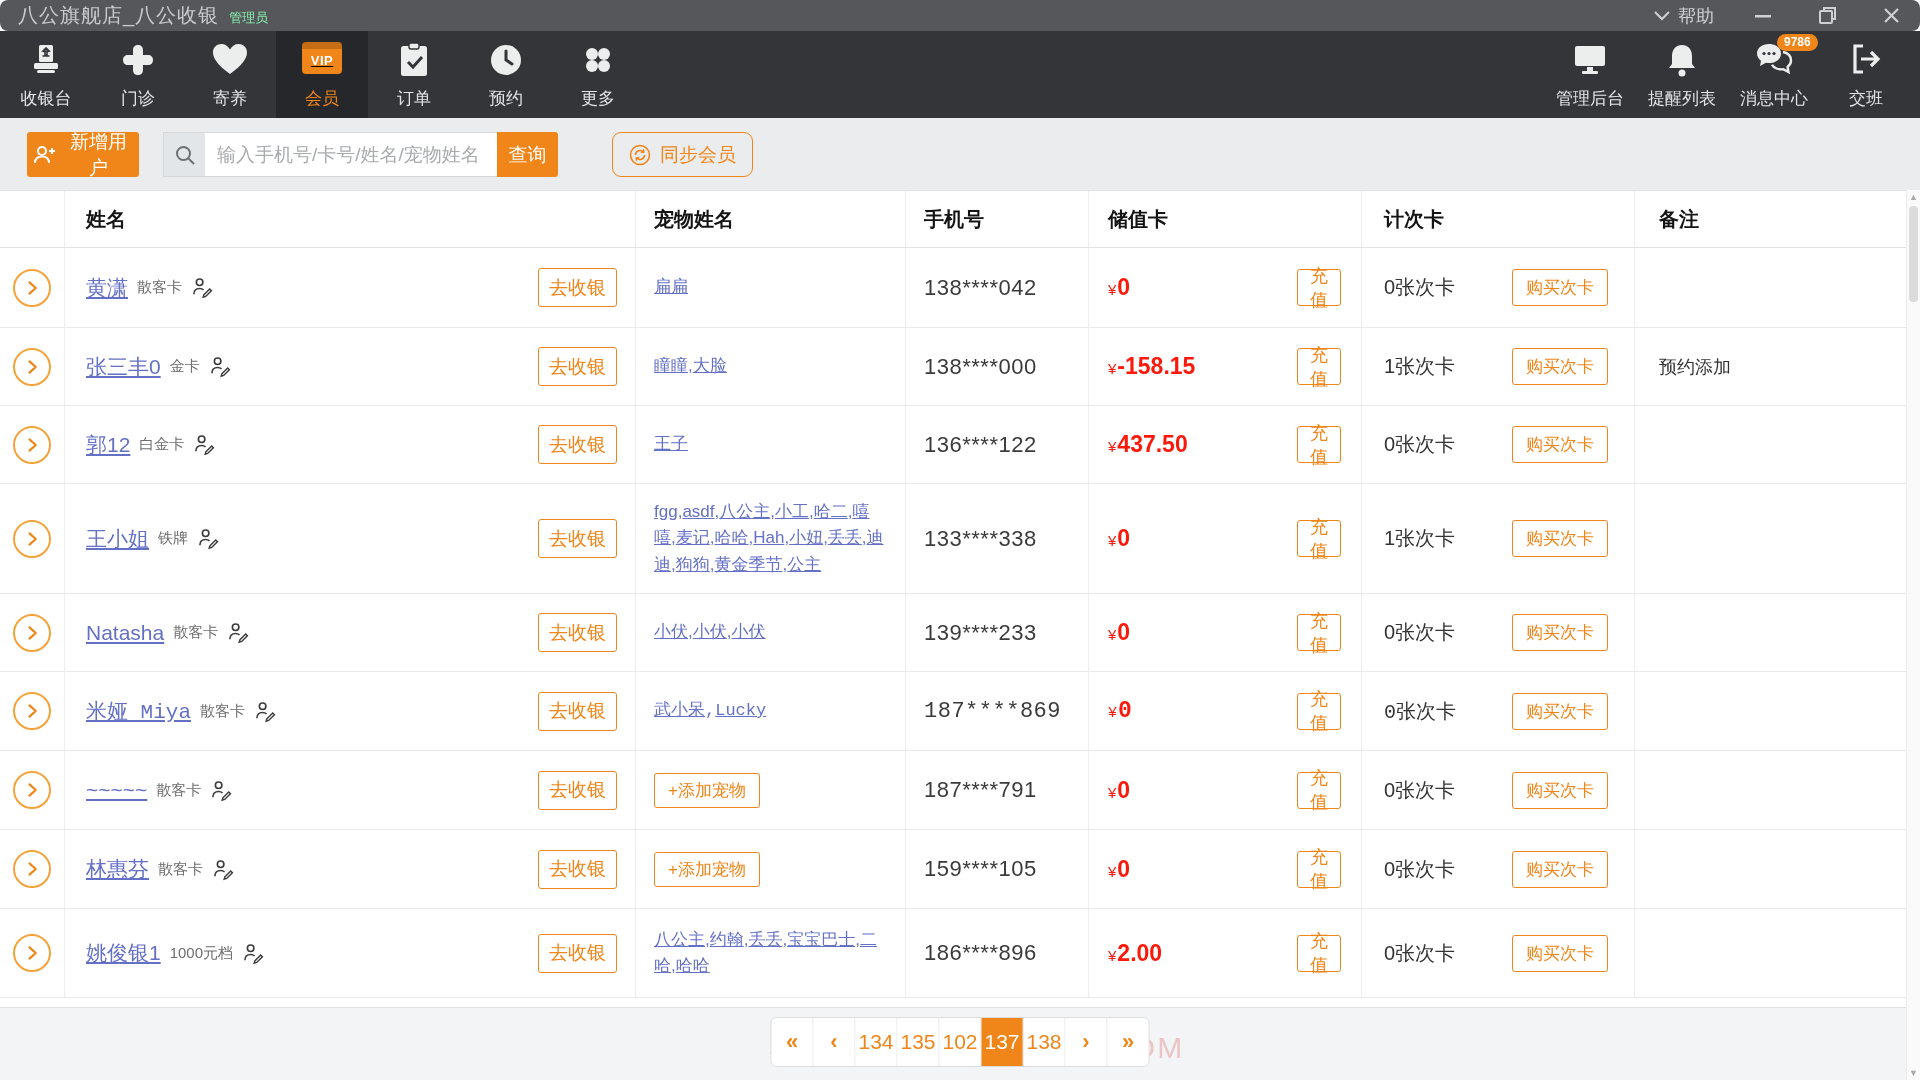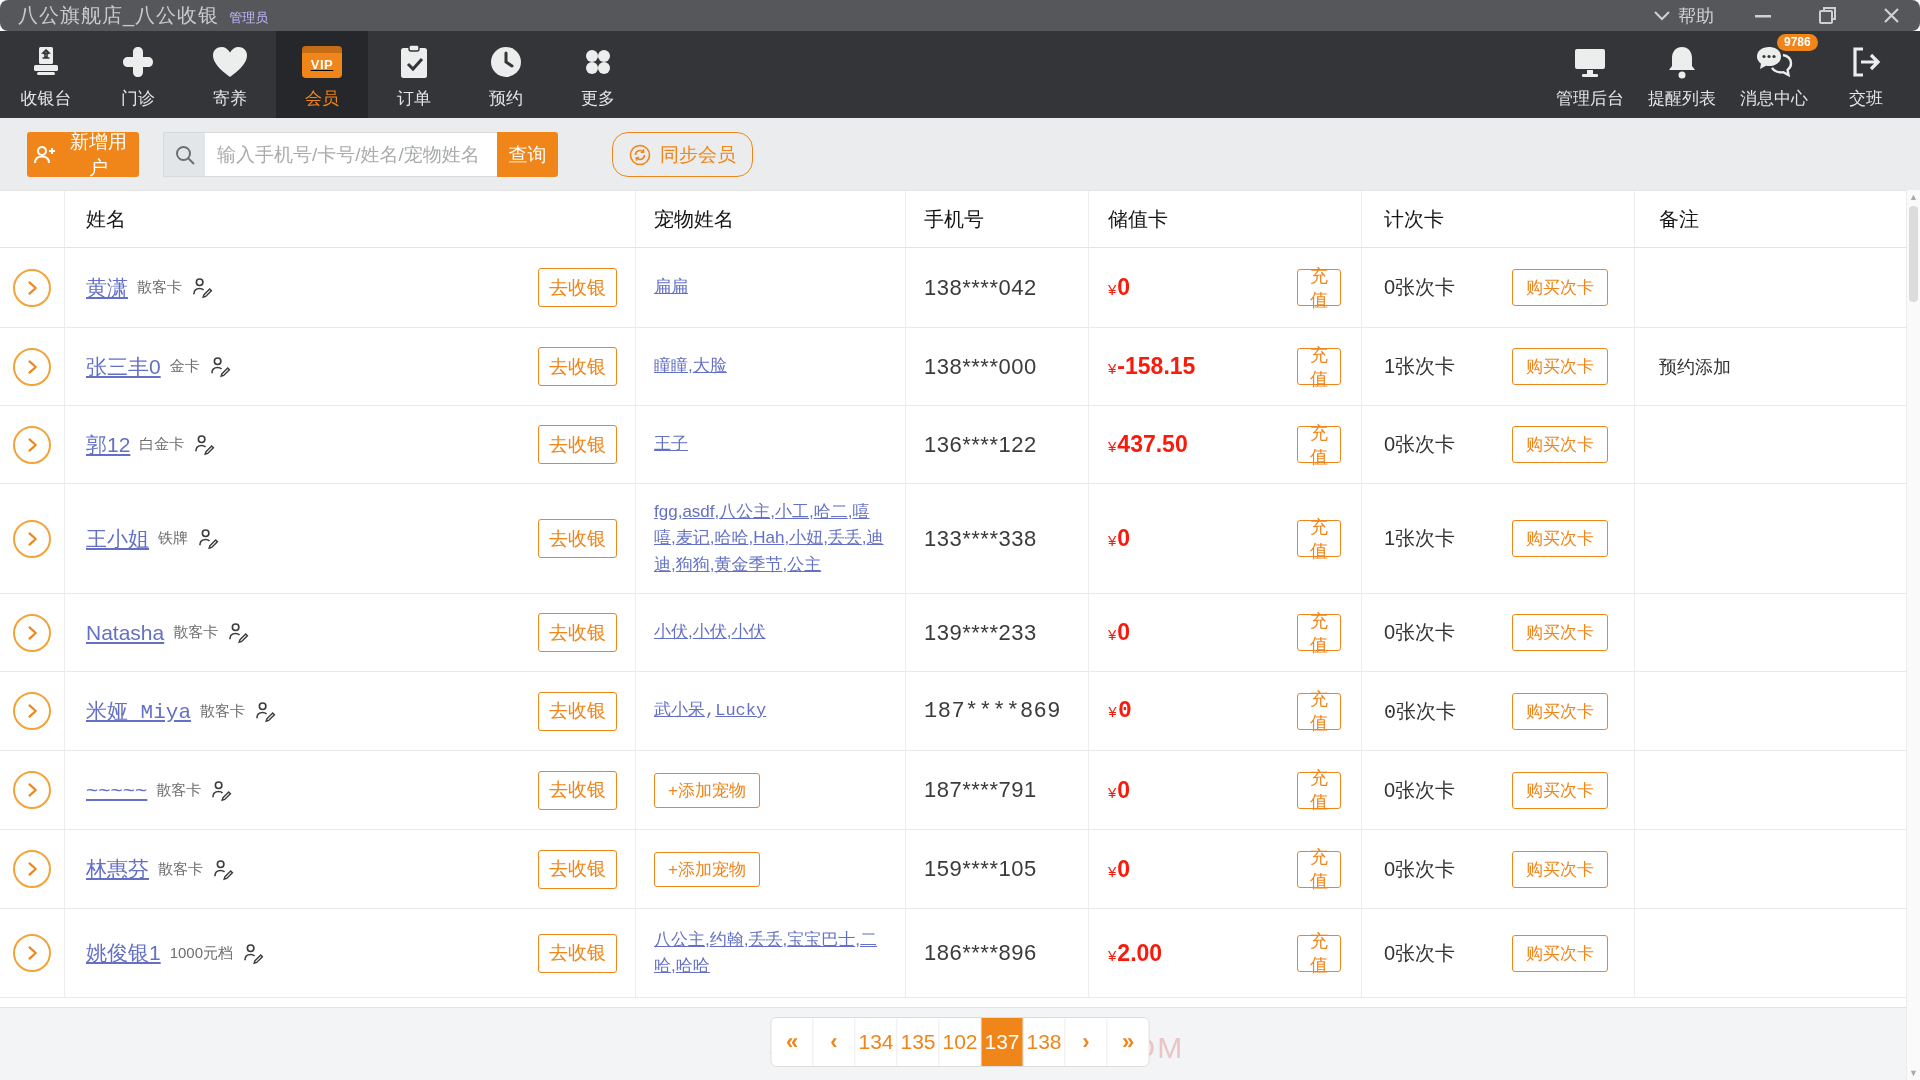--- a/index.html
+++ b/index.html
@@ -7,36 +7,36 @@
     width:1920px;height:1080px;overflow:hidden;position:relative;
     font-family:"Liberation Sans","DejaVu Sans",sans-serif;
     background:#ffffff;-webkit-font-smoothing:antialiased;
   }
   
   .titlebar{
     position:absolute;top:0;left:0;width:1920px;height:31px;
     background:#56575b;display:flex;align-items:center;border-radius:8px;
   }
   .tb-title{color:#c9cacc;font-size:20px;margin-left:18px;letter-spacing:1px;}
-  .tb-role{color:#c4b5fd;font-size:13px;margin-left:10px;margin-top:4px;}
+  .tb-role{color:#86efac;font-size:13px;margin-left:10px;margin-top:4px;}
   .tb-right{position:absolute;right:14px;top:0;height:31px;display:flex;align-items:center;gap:34px;}
   .tb-help{display:flex;align-items:center;gap:8px;color:#cfd0d2;font-size:18px;cursor:default;}
   .winbtn{width:30px;height:26px;display:flex;align-items:center;justify-content:center;}
   
   .nav{
     position:absolute;top:31px;left:0;width:1920px;height:87px;
     background:#343539;display:flex;
   }
   .nav-left{display:flex;height:87px;}
   .nav-right{position:absolute;right:8px;top:0;height:87px;display:flex;}
   .nav-item{
     width:92px;height:87px;display:flex;flex-direction:column;align-items:center;
     justify-content:flex-start;padding-top:11px;box-sizing:border-box;cursor:pointer;
   }
-  .nav-item .ic{height:40px;display:flex;align-items:center;justify-content:center;text-decoration:underline;}
+  .nav-item .ic{height:40px;display:flex;align-items:flex-start;justify-content:center;text-decoration:underline;}
   .nav-item .lb{font-size:17px;color:#e3e4e6;margin-top:5px;}
   .nav-item.active{background:#26272b;}
   .nav-item.active .lb{color:#f08519;}
   .vipcard{width:40px;height:32px;background:#f08519;border-radius:4px;position:relative;
     display:flex;align-items:center;justify-content:center;}
   .vipcard:before{content:"";position:absolute;top:0;left:0;right:0;height:7px;
     background:rgba(0,0,0,.18);border-radius:4px 4px 0 0;}
   .vipcard span{color:#fff;font-size:13px;font-weight:bold;margin-top:4px;letter-spacing:.5px;}
   .badge{
     position:absolute;top:-8px;left:22px;background:#f08519;color:#fff;border-radius:10px;
@@ -58,30 +58,30 @@
     display:flex;align-items:center;justify-content:center;box-sizing:border-box;
   }
   .search-input{
     width:296px;height:45px;border:1px solid #d7d9db;border-left:none;padding:0 12px;
     font-size:19px;color:#333;outline:none;box-sizing:border-box;font-family:inherit;
   }
   .search-input::placeholder{color:#a9abad;}
   #btn-query{left:497px;top:14px;width:61px;height:45px;border-radius:0 3px 3px 0;}
   .btn-outline-acc{
     position:absolute;left:612px;top:14px;height:45px;padding:0 16px;background:transparent;
-    border:1px solid #f08519;border-radius:16px;color:#f08519;font-size:19px;
+    border:1px solid #f08519;border-radius:9px;color:#f08519;font-size:19px;
     display:flex;align-items:center;gap:9px;cursor:pointer;font-family:inherit;
   }
   
   .tablewrap{position:absolute;top:190px;left:0;width:1906px;}
   .thead{
     display:flex;height:58px;background:#fff;border-top:1px solid #e3e3e3;
     border-bottom:1px solid #e3e3e3;box-sizing:border-box;
   }
-  .th{font-size:20px;font-weight:normal;color:#141414;display:flex;align-items:center;
+  .th{font-size:20px;font-weight:bold;color:#141414;display:flex;align-items:center;
     box-sizing:border-box;border-right:1px solid #ededed;}
   .trow{display:flex;border-bottom:1px solid #e9e9e9;background:#fff;box-sizing:border-box;}
   .cell{display:flex;align-items:center;box-sizing:border-box;border-right:1px solid #ededed;}
   .c-arrow{width:65px;justify-content:center;}
   .c-name{width:571px;padding-left:21px;}
   .c-pet{width:270px;padding:10px 14px 10px 18px;}
   .c-phone{width:183px;padding-left:18px;}
   .c-stored{width:273px;padding-left:19px;}
   .c-count{width:273px;padding-left:22px;}
   .c-remark{flex:1;padding-left:24px;border-right:none;}

